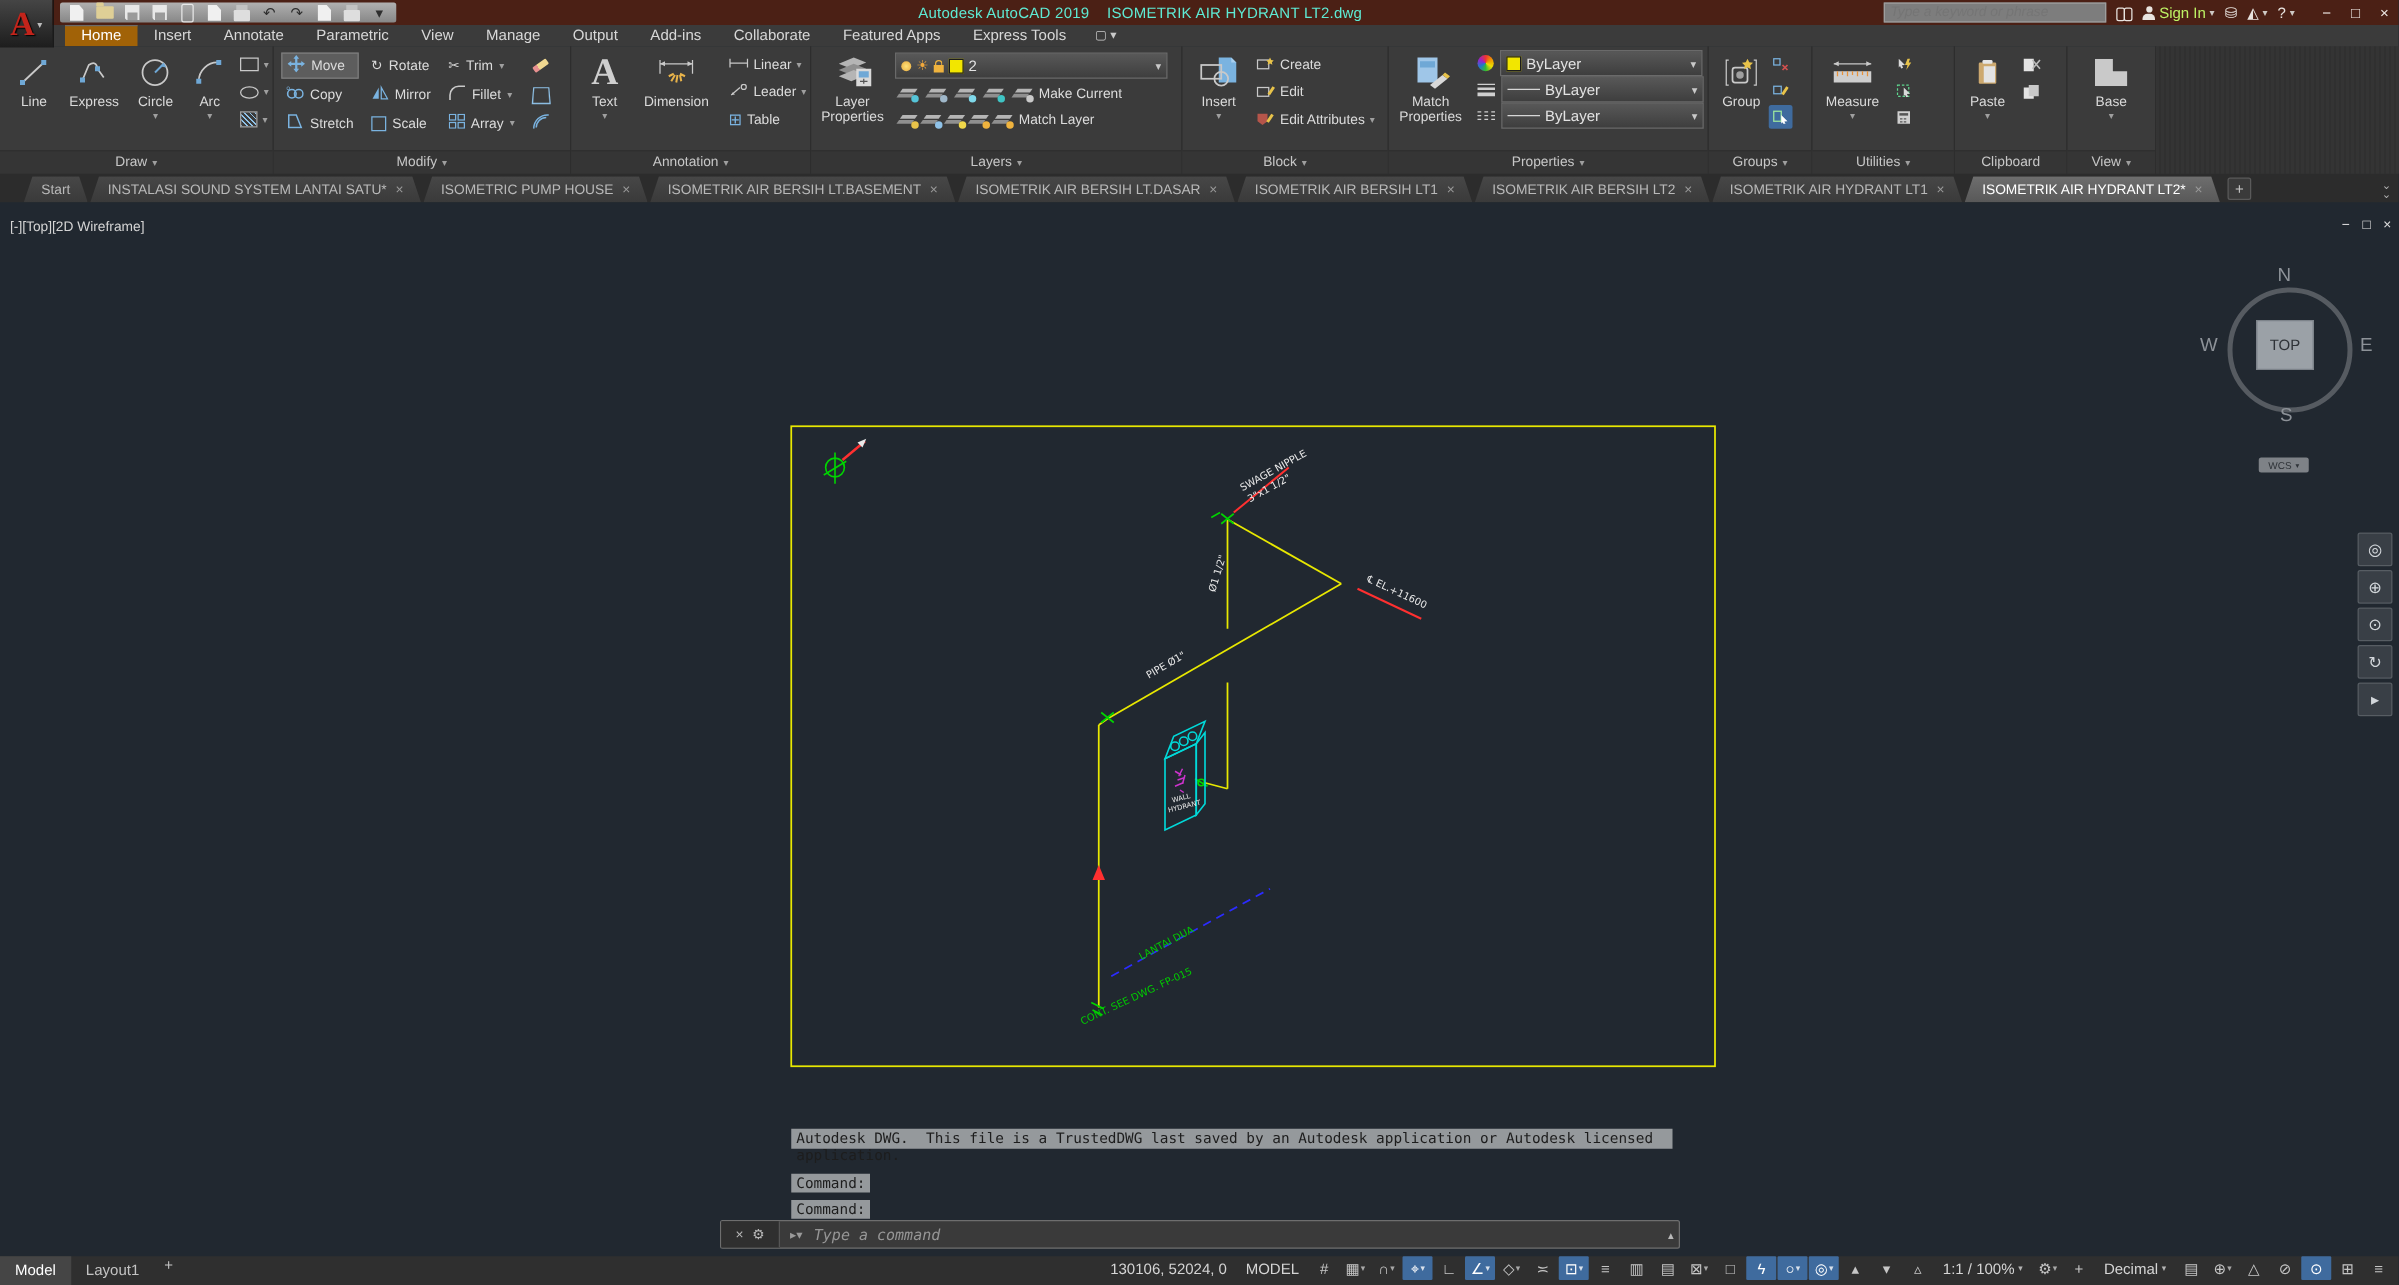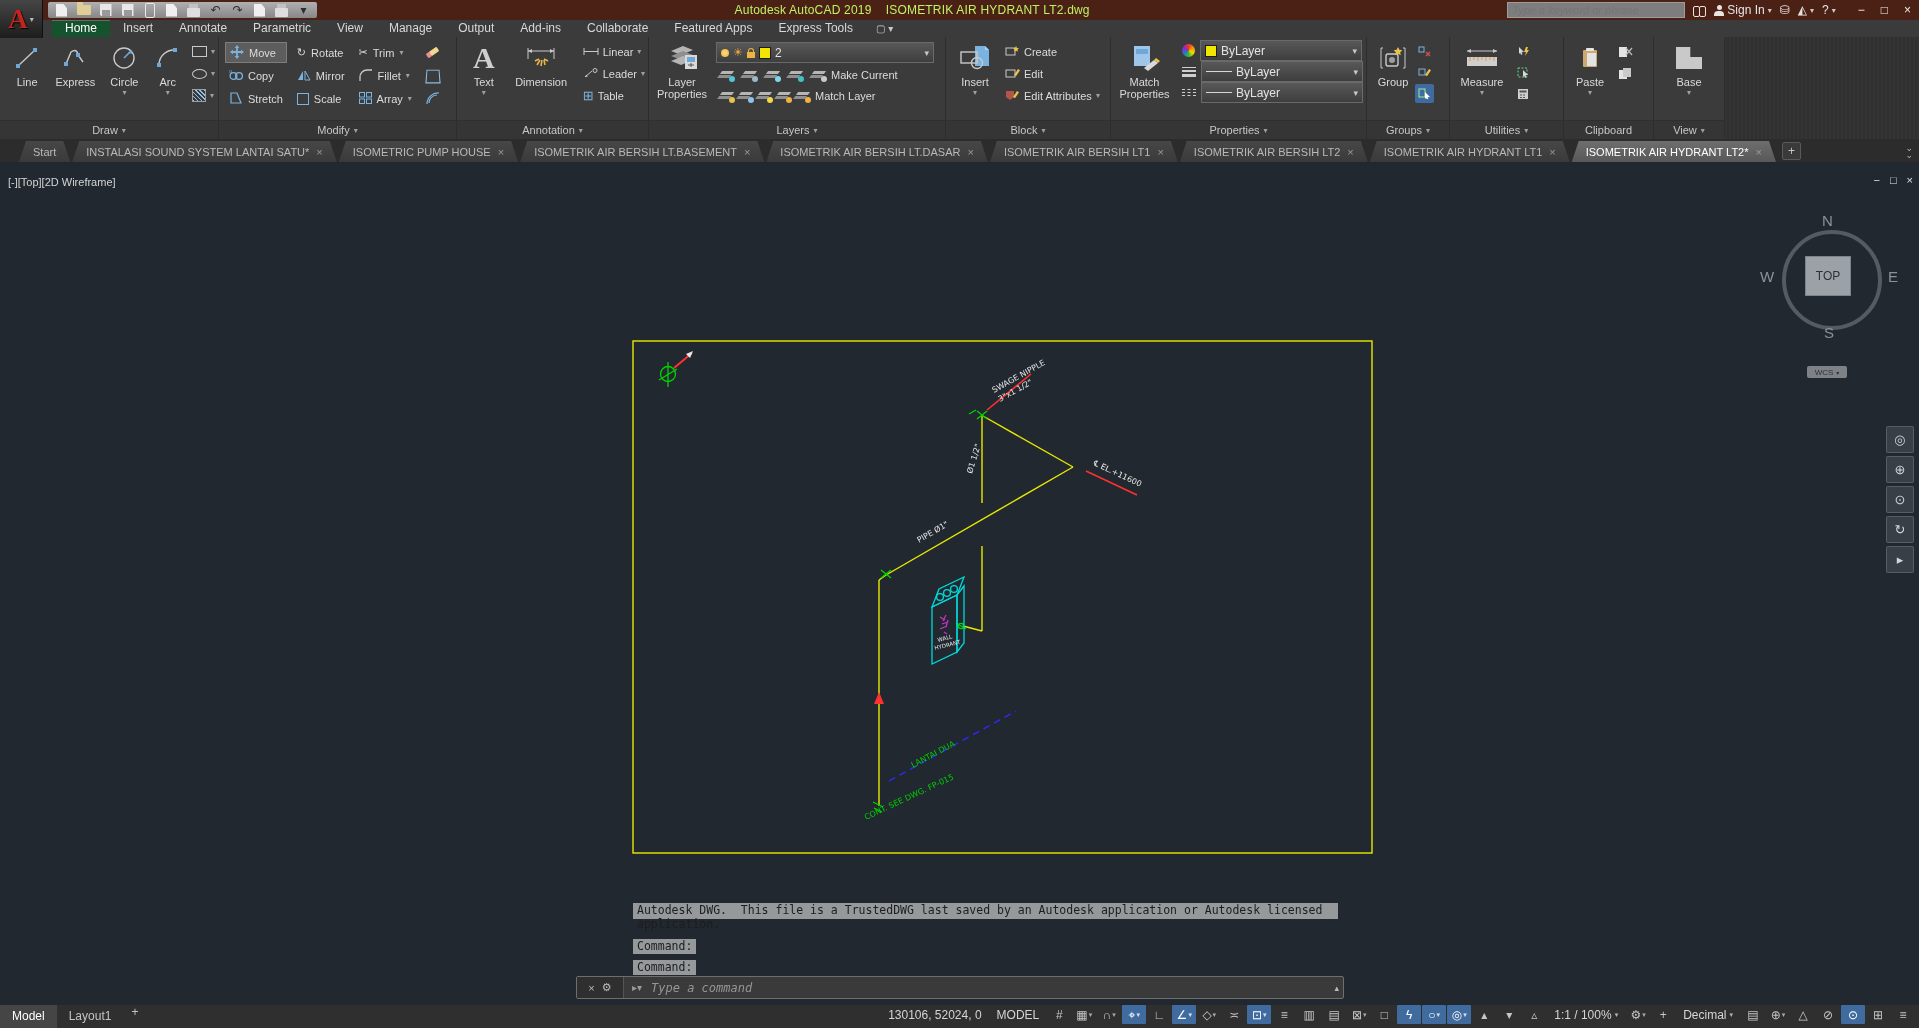--- a/index.html
+++ b/index.html
@@ -7,38 +7,38 @@
        font-family:"Liberation Sans",sans-serif;font-size:12px;color:#d9d9d9;-webkit-user-select:none}
   
   .titlebar{position:absolute;top:0;left:0;right:0;height:20px;background:#4b2015;display:flex;align-items:center;z-index:40}
   .applogo{position:absolute;left:0;top:0;width:42px;height:38px;background:linear-gradient(#454545,#1d1d1d);
            display:flex;align-items:center;justify-content:center;z-index:60;border-right:1px solid #101010}
   .applogo .A{font-size:27px;font-weight:bold;color:#c3241b;text-shadow:1px 1px 1px #000;font-family:"Liberation Serif",serif}
   .applogo .dd{color:#bbb;font-size:8px;margin-left:2px}
   .qat{margin-left:48px;height:16px;background:linear-gradient(#b0b0b0,#878787);border-radius:2px;
        display:flex;align-items:center;padding:0 4px;gap:3px}
   .qbtn{width:19px;height:15px;display:flex;align-items:center;justify-content:center;color:#2e2e2e;font-size:12px}
-  .title{margin:4px auto;color:#bef264;font-size:12px;letter-spacing:.2px;white-space:pre}
+  .title{margin:4px auto;color:#5eead4;font-size:12px;letter-spacing:.2px;white-space:pre}
   .tbright{display:flex;align-items:center;gap:8px;padding-right:8px}
   .search{width:168px;height:14px;background:#7d7d7d;border:1px solid #9d9d9d;font-style:italic;font-size:11px;
           color:#3c3c3c;padding:0 4px;outline:none;font-family:"Liberation Sans",sans-serif}
   .tbico{color:#e7e2de;font-size:12px;display:flex;align-items:center;gap:3px}
   .tbico .dd{font-size:8px;color:#cfc9c5}
-  .signin{color:#e5e5e5;font-size:12px}
+  .signin{color:#bef264;font-size:12px}
   .winbtns{display:flex;gap:16px;margin-left:14px;color:#efe9e5;font-size:12px}
   .person{width:10px;height:10px;position:relative;display:inline-block}
   .person::before{content:"";position:absolute;left:2.5px;top:0;width:5px;height:5px;border-radius:50%;background:#e9e4e0}
   .person::after{content:"";position:absolute;left:0;bottom:-1px;width:10px;height:5px;border-radius:4px 4px 0 0;background:#e9e4e0}
   .binoc{width:13px;height:9px;position:relative;display:inline-block}
   .binoc::before,.binoc::after{content:"";position:absolute;top:0;width:5px;height:9px;border:1.4px solid #e9e4e0;border-radius:2px}
   .binoc::after{right:0}
   
   .ribbontabs{position:absolute;top:20px;left:0;right:0;height:17px;background:#3b3b3b;display:flex;align-items:stretch;padding-left:52px}
   .rtab{padding:0 13px;line-height:17px;color:#d8d8d8;cursor:default;white-space:nowrap}
-  .rtab.active{background:#14532d;color:#fff;box-shadow:inset 0 1px 0 #6a6a6a}
+  .rtab.active{background:#a16207;color:#fff;box-shadow:inset 0 1px 0 #6a6a6a}
   .rtab-toggle{margin-left:10px;color:#c9c9c9;font-size:10px;line-height:17px}
   
   .ribbon{position:absolute;top:37px;left:0;right:0;height:102px;background:#3b3b3b;display:flex}
   .rpanel{display:flex;flex-direction:column;border-right:1px solid #2d2d2d}
   .pbody{height:84px;display:flex;align-items:flex-start}
   .plabel{height:18px;background:#353535;border-top:1px solid #2f2f2f;color:#c7c7c7;font-size:11px;
           display:flex;align-items:center;justify-content:center;gap:4px}
   .plabel .dd{font-size:8px;color:#9f9f9f}
   .rfill{flex:1;background:repeating-linear-gradient(90deg,#343434 0 2px,#303030 2px 4px)}
   .bigbtn{display:flex;flex-direction:column;align-items:center;padding-top:3px;font-size:11px;color:#dadada;height:80px}

